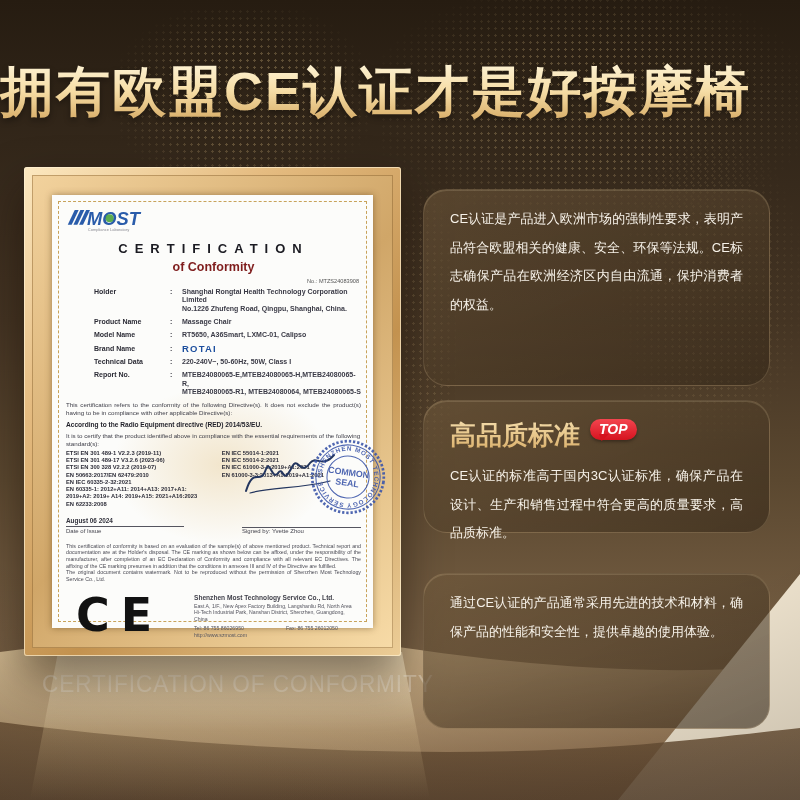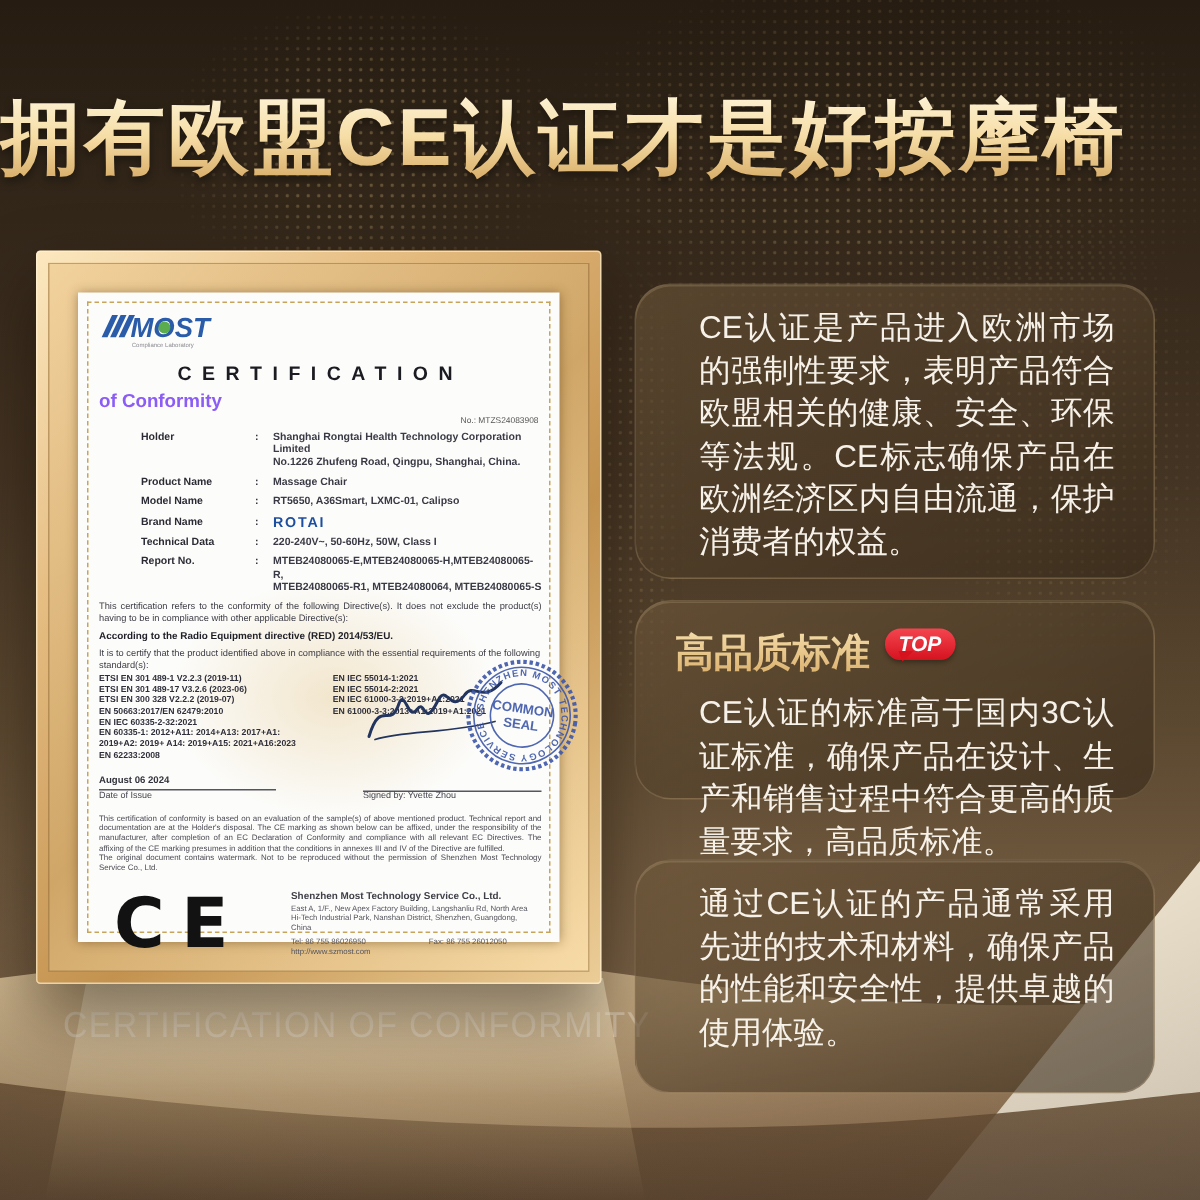--- a/index.html
+++ b/index.html
@@ -71,21 +71,21 @@
     position:absolute; left:60px; top:190px; width:220px; height:160px;
     background:radial-gradient(ellipse at center, rgba(219,178,99,.3), rgba(219,178,99,0) 70%);
     pointer-events:none;
   }
   .cert-content {
     position:absolute; inset:12px 12px 10px 14px;
     font-size:6.8px; color:#33333d; line-height:1.25;
   }
   .logo-row { height:32px; margin-bottom:2px; }
   .cert-title1 { text-align:center; font-size:13px; font-weight:bold; letter-spacing:7px; color:#1b1b22; }
-  .cert-title2 { text-align:left; font-size:12.5px; font-weight:bold; color:#8b5cf6; margin-top:3px; }
+  .cert-title2 { text-align:center; font-size:12.5px; font-weight:bold; color:#7f1d1d; margin-top:3px; }
   .cert-no { text-align:right; font-size:5.6px; color:#555; margin:2px 2px 3px 0; }
   .crow { display:flex; margin-bottom:4.5px;padding-left:28px; }
   .crow .lab { width:76px; font-weight:bold; font-size:7px; color:#2b2b35; }
   .crow .col { width:12px; font-weight:bold; font-size:7px; }
   .crow .val { flex:1; font-weight:bold; font-size:7px; color:#3a3a46; line-height:8.6px; }
   .brandval { color:#1d4f9e !important; font-size:9.5px !important; letter-spacing:1.2px; }
   .intro { margin-top:3px; font-size:6.2px; color:#3c3c46; text-align:justify; }
   .directive { margin-top:4px; font-size:6.6px; font-weight:bold; color:#1f1f28; }
   .certify { margin-top:3px; font-size:6.2px; color:#3c3c46; }
   .stds { display:flex; margin-top:2px; font-size:5.8px; font-weight:bold; color:#2e2e3a; line-height:7.3px; }
@@ -117,21 +117,21 @@
     box-shadow:inset 0 1px 0 rgba(255,240,200,.14);
   }
   .p1 { top:189px; height:197px; }
   .p2 { top:400px; height:133px; }
   .p3 { top:573px; height:156px; }
   .ptitle {
     display:inline-block; font-size:26px; font-weight:bold; margin:2px 0 9px;
     background:linear-gradient(180deg,#f5dfae,#d9ad67);
     -webkit-background-clip:text; background-clip:text; color:transparent;
   }
-  .pbody { font-size:21px; line-height:28.5px; color:#f7f2e9; text-align:justify;margin-left:16px; }
+  .pbody { font-size:13px; line-height:28.5px; color:#f7f2e9; text-align:justify; }
   .top-badge {
     display:inline-block; vertical-align:10px; margin-left:10px; position:relative;
     background:linear-gradient(180deg,#f4454f,#d5131f);
     color:#fff; font-weight:bold; font-style:italic;
     font-size:14px; padding:2px 9px 3px; border-radius:11px;
     box-shadow:0 2px 3px rgba(0,0,0,.3);
   }
   .top-badge::after {
     content:""; position:absolute; left:7px; bottom:-6px;
     border:5px solid transparent; border-top:7px solid #d5131f;

